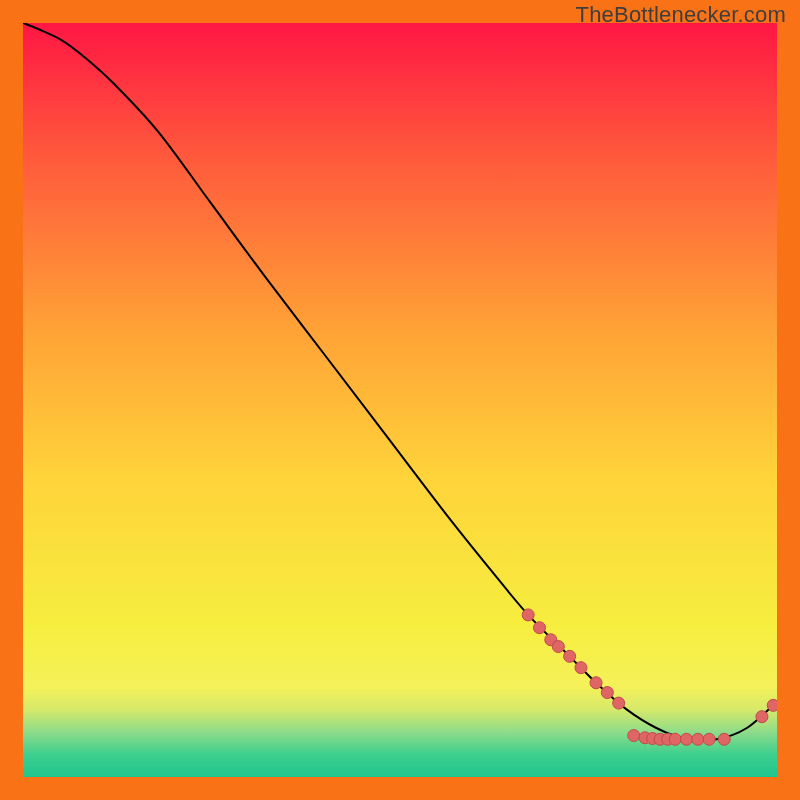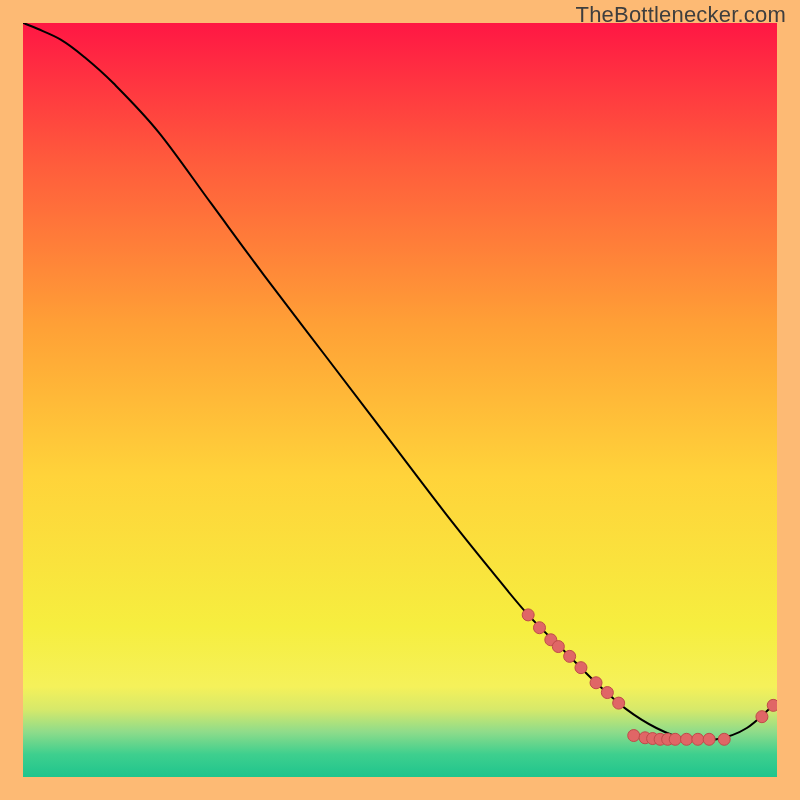--- a/index.html
+++ b/index.html
@@ -8,21 +8,21 @@
     width: 800px;
     height: 800px;
     background: #000;
     overflow: hidden;
     font-family: Arial, Helvetica, sans-serif;
   }
   .frame {
     position: relative;
     width: 800px;
     height: 800px;
-    background: #fdba74;
+    background: #f97316;
   }
   .watermark {
     position: absolute;
     top: 2px;
     right: 14px;
     color: #3e3e3e;
     font-size: 22px;
     font-weight: 500;
     letter-spacing: 0.2px;
     user-select: none;

